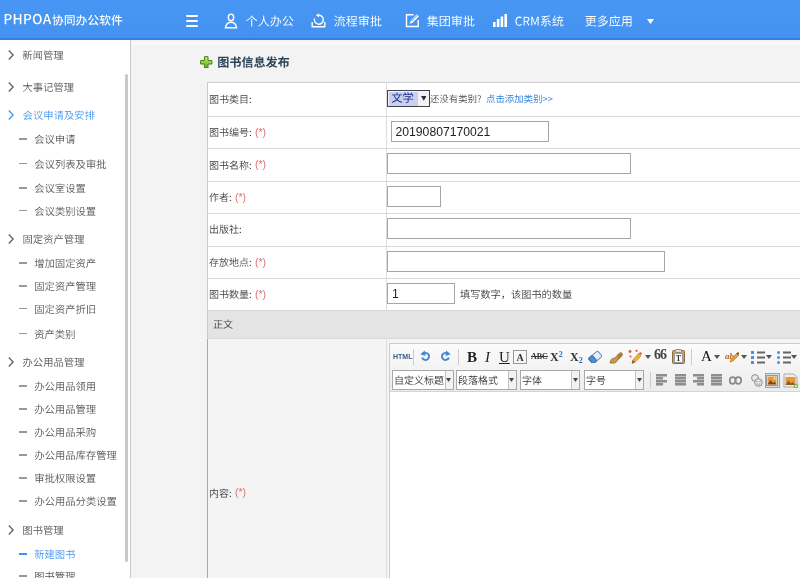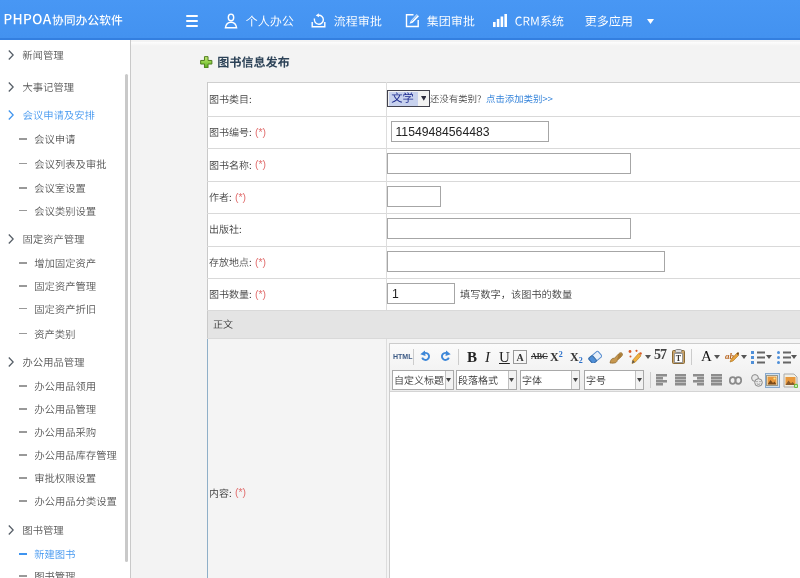--- a/index.html
+++ b/index.html
@@ -316,21 +316,21 @@
 <div style="position:absolute;left:429.5px;top:94px;width:52px;height:11px">
     <svg width="52" height="11" viewBox="0 -8.3 52 10.9" style="position:absolute">
       <path d="M6.4 -4.6C7.1 -3.9 8 -3 8.4 -2.4L8.9 -2.9C8.4 -3.4 7.5 -4.3 6.8 -5ZM0.8 -7.4C1.3 -6.9 2 -6.2 2.3 -5.8L2.8 -6.2C2.4 -6.6 1.8 -7.2 1.3 -7.7ZM3 -7.2V-6.6H6C5.2 -5.1 4 -3.8 2.7 -2.9C2.8 -2.8 3.1 -2.5 3.1 -2.4C4 -3 4.8 -3.7 5.5 -4.6V-0.6H6.1V-5.5C6.3 -5.8 6.5 -6.2 6.7 -6.6H8.7V-7.2ZM2.3 -4.7H0.4V-4.1H1.7V-1.1C1.3 -0.9 0.8 -0.4 0.3 0.1L0.7 0.7C1.2 0.1 1.7 -0.5 2 -0.5C2.2 -0.5 2.5 -0.2 2.9 0.1C3.5 0.5 4.3 0.6 5.6 0.6C6.5 0.6 8.3 0.6 8.9 0.5C8.9 0.3 9.1 -0 9.1 -0.2C8.2 -0.1 6.8 0 5.6 0C4.5 0 3.7 -0.1 3 -0.5C2.7 -0.7 2.5 -0.9 2.3 -1Z M10.2 -7.3C10.8 -7 11.5 -6.5 11.9 -6.2L12.3 -6.7C11.9 -7 11.1 -7.5 10.6 -7.7ZM9.7 -4.8C10.3 -4.5 11.1 -4 11.5 -3.7L11.8 -4.3C11.4 -4.5 10.7 -5 10.1 -5.2ZM10 0.2 10.6 0.6C11.1 -0.3 11.7 -1.5 12.2 -2.5L11.7 -2.9C11.2 -1.8 10.5 -0.5 10 0.2ZM13.6 -7.5V-6.5C13.6 -5.7 13.4 -4.9 12.1 -4.3C12.2 -4.2 12.5 -4 12.5 -3.9C13.9 -4.5 14.2 -5.6 14.2 -6.4V-6.9H16.1V-5.4C16.1 -4.7 16.3 -4.4 16.9 -4.4C17.1 -4.4 17.7 -4.4 17.8 -4.4C18 -4.4 18.2 -4.5 18.4 -4.5C18.3 -4.7 18.3 -4.9 18.3 -5.1C18.2 -5.1 18 -5.1 17.8 -5.1C17.7 -5.1 17.1 -5.1 17 -5.1C16.8 -5.1 16.8 -5.2 16.8 -5.4V-7.5ZM16.8 -3.1C16.5 -2.4 15.9 -1.7 15.2 -1.2C14.6 -1.8 14 -2.4 13.7 -3.1ZM12.6 -3.7V-3.1H13.1L13 -3.1C13.4 -2.2 14 -1.5 14.7 -0.9C13.8 -0.4 12.9 -0 11.9 0.2C12 0.3 12.1 0.6 12.2 0.7C13.3 0.5 14.3 0.1 15.2 -0.5C16 0.1 16.9 0.5 18 0.7C18.1 0.6 18.3 0.3 18.5 0.2C17.4 -0 16.5 -0.4 15.7 -0.9C16.6 -1.5 17.3 -2.4 17.7 -3.6L17.3 -3.7L17.2 -3.7Z M22.5 -7.9C22.4 -7.5 22.3 -7.1 22.1 -6.6H19.4V-6.1H21.8C21.2 -4.8 20.4 -3.6 19.2 -2.8C19.3 -2.7 19.5 -2.5 19.6 -2.3C20.2 -2.8 20.8 -3.3 21.2 -3.9V0.7H21.8V-1.1H25.9V-0.1C25.9 0 25.8 0.1 25.7 0.1C25.5 0.1 24.9 0.1 24.3 0.1C24.4 0.3 24.5 0.5 24.5 0.7C25.3 0.7 25.8 0.7 26.1 0.6C26.4 0.5 26.5 0.3 26.5 -0.1V-4.9H21.9C22.1 -5.3 22.3 -5.7 22.5 -6.1H27.6V-6.6H22.8C22.9 -7 23 -7.4 23.2 -7.7ZM21.8 -2.7H25.9V-1.7H21.8ZM21.8 -3.3V-4.3H25.9V-3.3Z M35.2 -7.7C35 -7.3 34.6 -6.7 34.3 -6.4L34.8 -6.2C35.1 -6.5 35.6 -7 35.9 -7.5ZM29.9 -7.4C30.3 -7 30.8 -6.5 30.9 -6.1L31.5 -6.4C31.3 -6.8 30.9 -7.3 30.5 -7.7ZM32.6 -7.9V-6H28.9V-5.4H32C31.3 -4.6 30 -3.9 28.7 -3.6C28.9 -3.5 29 -3.3 29.1 -3.1C30.4 -3.5 31.7 -4.3 32.6 -5.2V-3.6H33.2V-5.1C34.4 -4.4 35.8 -3.7 36.6 -3.1L36.9 -3.7C36.2 -4.1 34.8 -4.9 33.6 -5.4H37V-6H33.2V-7.9ZM32.6 -3.4C32.6 -3 32.5 -2.6 32.4 -2.3H28.8V-1.7H32.2C31.7 -0.8 30.7 -0.2 28.7 0.2C28.8 0.3 28.9 0.6 29 0.7C31.3 0.3 32.4 -0.5 32.9 -1.7C33.6 -0.3 34.9 0.4 36.8 0.7C36.9 0.6 37.1 0.3 37.2 0.2C35.5 -0.1 34.2 -0.7 33.5 -1.7H37V-2.3H33.1C33.2 -2.6 33.2 -3 33.3 -3.4Z M43.5 -6.7V-1.6H44.1V-6.7ZM45.5 -7.7V-0.1C45.5 0.1 45.5 0.1 45.3 0.1C45.1 0.1 44.6 0.1 43.9 0.1C44 0.3 44.1 0.6 44.2 0.7C45 0.8 45.5 0.7 45.8 0.6C46 0.5 46.2 0.3 46.2 -0.1V-7.7ZM39.1 -6.9H41.6V-5H39.1ZM38.5 -7.5V-4.4H42.2V-7.5ZM39.9 -4.2 39.8 -3.3H38.1V-2.7H39.7C39.6 -1.4 39.1 -0.3 37.9 0.3C38.1 0.4 38.3 0.6 38.3 0.8C39.7 0 40.1 -1.2 40.3 -2.7H41.7C41.6 -0.9 41.5 -0.2 41.4 -0C41.3 0.1 41.2 0.1 41.1 0.1C40.9 0.1 40.5 0.1 40.1 0C40.2 0.2 40.3 0.5 40.3 0.6C40.7 0.7 41.1 0.7 41.4 0.6C41.6 0.6 41.8 0.6 41.9 0.4C42.1 0.1 42.2 -0.7 42.4 -3C42.4 -3.1 42.4 -3.3 42.4 -3.3H40.4L40.5 -4.2Z M48.7 -2H49.4C49.2 -3.5 50.9 -4.1 50.9 -5.5C50.9 -6.5 50.2 -7.1 49.2 -7.1C48.4 -7.1 47.8 -6.8 47.4 -6.3L47.8 -5.9C48.2 -6.3 48.6 -6.5 49.1 -6.5C49.8 -6.5 50.1 -6 50.1 -5.4C50.1 -4.3 48.5 -3.7 48.7 -2ZM49 0.1C49.4 0.1 49.6 -0.1 49.6 -0.5C49.6 -0.9 49.4 -1.1 49 -1.1C48.7 -1.1 48.5 -0.9 48.5 -0.5C48.5 -0.1 48.7 0.1 49 0.1Z" fill="#4a4a4a"></path>
     </svg>
   </div>
 <div style="position:absolute;left:485.5px;top:94px;width:67px;height:11px">
     <svg width="67" height="11" viewBox="0 -8.3 67 10.9" style="position:absolute">
       <path d="M2.2 -4.4H7.1V-2.7H2.2ZM3.2 -1.2C3.3 -0.6 3.4 0.2 3.4 0.7L4.1 0.6C4.1 0.1 4 -0.7 3.9 -1.3ZM5.1 -1.2C5.4 -0.6 5.7 0.2 5.8 0.6L6.5 0.5C6.4 0 6.1 -0.8 5.8 -1.3ZM7.1 -1.3C7.5 -0.7 8.1 0.2 8.3 0.7L8.9 0.4C8.7 -0.1 8.2 -0.9 7.7 -1.5ZM1.7 -1.5C1.4 -0.8 0.9 0 0.4 0.4L1 0.7C1.6 0.2 2 -0.5 2.3 -1.3ZM1.6 -5V-2H7.8V-5H5V-6.2H8.6V-6.9H5V-7.9H4.3V-5Z M10.8 -2.8V0.2H16.7V0.8H17.4V-2.8H16.7V-0.5H14.5V-3.6H18.2V-4.3H14.5V-5.7H17.6V-6.4H14.5V-7.9H13.8V-6.4H10.7V-5.7H13.8V-4.3H10V-3.6H13.8V-0.5H11.5V-2.8Z M22.6 -2.7C22.4 -2 22 -1.2 21.4 -0.7L21.9 -0.3C22.6 -0.9 22.9 -1.7 23.2 -2.5ZM24.8 -2.4C25.1 -1.8 25.4 -0.9 25.5 -0.4L26 -0.6C25.9 -1.1 25.7 -1.9 25.4 -2.6ZM26 -2.6C26.5 -1.9 27.1 -0.9 27.3 -0.3L27.9 -0.6C27.7 -1.2 27.1 -2.2 26.6 -2.9ZM23.8 -3.7V-0C23.8 0.1 23.8 0.1 23.6 0.1C23.5 0.1 23.1 0.1 22.6 0.1C22.7 0.3 22.8 0.6 22.8 0.8C23.5 0.8 23.9 0.7 24.1 0.6C24.4 0.5 24.5 0.3 24.5 -0V-3.7ZM19.6 -7.3C20.1 -7 20.8 -6.6 21.1 -6.3L21.5 -6.8C21.2 -7.2 20.5 -7.6 20 -7.8ZM19.2 -4.8C19.7 -4.5 20.4 -4.1 20.7 -3.8L21.1 -4.4C20.8 -4.7 20.1 -5 19.5 -5.3ZM19.4 0.2 20 0.6C20.4 -0.2 20.9 -1.3 21.2 -2.2L20.7 -2.6C20.3 -1.6 19.7 -0.5 19.4 0.2ZM21.9 -7.4V-6.7H24C23.8 -6.3 23.7 -5.8 23.5 -5.4H21.4V-4.8H23.2C22.7 -4 22.1 -3.4 21.2 -2.9C21.3 -2.8 21.5 -2.5 21.6 -2.4C22.7 -2.9 23.4 -3.8 24 -4.8H25.2C25.7 -3.8 26.6 -3 27.5 -2.5C27.6 -2.7 27.8 -3 27.9 -3.1C27.1 -3.4 26.4 -4.1 25.9 -4.8H27.8V-5.4H24.3C24.4 -5.8 24.6 -6.3 24.7 -6.7H27.4V-7.4Z M33.6 -6.7V0.6H34.3V-0.1H36.1V0.5H36.8V-6.7ZM34.3 -0.8V-6H36.1V-0.8ZM30 -7.8 30 -6.1H28.7V-5.4H30C29.9 -3.1 29.6 -1 28.5 0.3C28.6 0.4 28.9 0.6 29 0.8C30.3 -0.6 30.6 -2.9 30.7 -5.4H32.1C32 -1.8 32 -0.5 31.8 -0.2C31.7 -0.1 31.6 -0.1 31.4 -0.1C31.3 -0.1 30.9 -0.1 30.4 -0.1C30.6 0.1 30.6 0.4 30.6 0.6C31.1 0.6 31.5 0.6 31.8 0.6C32 0.5 32.2 0.5 32.4 0.2C32.7 -0.2 32.7 -1.6 32.8 -5.8C32.8 -5.9 32.8 -6.1 32.8 -6.1H30.7L30.7 -7.8Z M44.6 -7.7C44.4 -7.3 44 -6.8 43.7 -6.4L44.2 -6.2C44.6 -6.5 45 -7 45.3 -7.5ZM39.3 -7.4C39.7 -7 40.1 -6.5 40.3 -6.1L40.9 -6.4C40.7 -6.8 40.3 -7.3 39.9 -7.7ZM41.9 -7.9V-6.1H38.3V-5.4H41.4C40.6 -4.6 39.3 -4 38.1 -3.7C38.2 -3.5 38.4 -3.3 38.5 -3.1C39.8 -3.5 41.1 -4.2 41.9 -5.1V-3.6H42.6V-5C43.8 -4.4 45.2 -3.6 46 -3.1L46.3 -3.7C45.6 -4.2 44.2 -4.9 43.1 -5.4H46.4V-6.1H42.6V-7.9ZM42 -3.4C41.9 -3 41.8 -2.7 41.8 -2.3H38.2V-1.7H41.5C41 -0.8 40.1 -0.2 38 0.1C38.2 0.3 38.3 0.6 38.4 0.8C40.7 0.3 41.8 -0.4 42.3 -1.6C43 -0.3 44.3 0.5 46.2 0.8C46.3 0.6 46.5 0.3 46.7 0.1C44.9 -0.1 43.7 -0.7 43 -1.7H46.4V-2.3H42.5C42.6 -2.7 42.6 -3 42.7 -3.4Z M52.9 -6.8V-1.6H53.6V-6.8ZM54.9 -7.7V-0.2C54.9 0 54.8 0 54.6 0.1C54.5 0.1 53.9 0.1 53.3 0C53.4 0.3 53.5 0.6 53.5 0.8C54.4 0.8 54.9 0.7 55.2 0.6C55.5 0.5 55.6 0.3 55.6 -0.2V-7.7ZM48.5 -6.8H50.9V-5H48.5ZM47.9 -7.5V-4.4H51.6V-7.5ZM49.2 -4.2 49.2 -3.3H47.5V-2.7H49.1C48.9 -1.4 48.5 -0.4 47.3 0.3C47.5 0.4 47.7 0.6 47.8 0.8C49.1 0 49.6 -1.2 49.8 -2.7H51.1C51 -0.9 50.9 -0.3 50.7 -0.1C50.7 0 50.6 0 50.4 0C50.3 0 49.9 0 49.5 -0C49.6 0.2 49.7 0.4 49.7 0.7C50.1 0.7 50.5 0.7 50.8 0.6C51 0.6 51.2 0.6 51.3 0.4C51.6 0.1 51.7 -0.8 51.8 -3C51.8 -3.1 51.8 -3.3 51.8 -3.3H49.8L49.9 -4.2Z M56.8 -1.4 61.3 -3.1V-3.8L56.8 -5.6V-4.9L59 -4L60.4 -3.5V-3.5L59 -2.9L56.8 -2.1Z M62 -1.4 66.5 -3.1V-3.8L62 -5.6V-4.9L64.2 -4L65.6 -3.5V-3.5L64.2 -2.9L62 -2.1Z" fill="#3181d9"></path>
     </svg>
   </div>
-<div class="abs" style="left:390.5px;top:121px;width:158px;height:21px;background:#fff;border:1px solid #a6a6a6"><span style="font-size:12.2px;color:#222;line-height:19px;padding-left:4px;font-family:'Liberation Sans'">11549484564483</span></div>
+<div class="abs" style="left:390.5px;top:121px;width:158px;height:21px;background:#fff;border:1px solid #a6a6a6"><span style="font-size:12.2px;color:#222;line-height:19px;padding-left:4px;font-family:'Liberation Sans'">20190807170021</span></div>
 <div class="abs" style="left:387px;top:153px;width:244px;height:21px;background:#fff;border:1px solid #a6a6a6"></div>
 <div class="abs" style="left:387px;top:185.5px;width:54px;height:21px;background:#fff;border:1px solid #a6a6a6"></div>
 <div class="abs" style="left:387px;top:218px;width:244px;height:21px;background:#fff;border:1px solid #a6a6a6"></div>
 <div class="abs" style="left:387px;top:250.5px;width:278px;height:21px;background:#fff;border:1px solid #a6a6a6"></div>
 <div class="abs" style="left:387px;top:283px;width:68px;height:21px;background:#fff;border:1px solid #a6a6a6"><span style="font-size:12.2px;color:#222;line-height:19px;padding-left:4px;font-family:'Liberation Sans'">1</span></div>
 <div style="position:absolute;left:460px;top:289.2px;width:113px;height:12px">
     <svg width="113" height="12" viewBox="0 -9.0 113 11.8" style="position:absolute">
       <path d="M7.2 -0.7C7.8 -0.2 8.7 0.4 9.1 0.8L9.6 0.3C9.2 -0.1 8.3 -0.7 7.6 -1.1ZM5.4 -1.1C5 -0.6 4 -0 3.3 0.3C3.4 0.4 3.6 0.7 3.7 0.8C4.5 0.4 5.4 -0.2 6 -0.7ZM6.3 -8.5C6.2 -8.3 6.2 -7.9 6.1 -7.6H3.8V-7H6L5.8 -6.3H4.3V-1.7H3.4V-1.1H9.8V-1.7H8.8V-6.3H6.5L6.7 -7H9.5V-7.6H6.8L7 -8.5ZM4.9 -1.7V-2.5H8.2V-1.7ZM4.9 -4.7H8.2V-4H4.9ZM4.9 -5.1V-5.8H8.2V-5.1ZM4.9 -3.6H8.2V-2.9H4.9ZM0.4 -1.4 0.6 -0.7C1.4 -1 2.5 -1.4 3.5 -1.9L3.4 -2.5L2.3 -2.1V-5.4H3.4V-6.1H2.3V-8.4H1.6V-6.1H0.4V-5.4H1.6V-1.8C1.1 -1.6 0.7 -1.5 0.4 -1.4Z M11 -8V-6H11.7V-7.3H18.9V-6H19.6V-8ZM11.1 -2.1V-1.5H16.9V-2.1ZM13.3 -7.1C13.1 -5.9 12.7 -4.3 12.4 -3.3H17.8C17.7 -1.2 17.4 -0.3 17.1 -0.1C17 0 16.9 0.1 16.6 0.1C16.4 0.1 15.7 0 15 -0C15.1 0.2 15.2 0.4 15.2 0.6C15.9 0.7 16.5 0.7 16.9 0.7C17.2 0.6 17.5 0.6 17.7 0.4C18.1 -0 18.3 -1 18.6 -3.6C18.6 -3.7 18.6 -3.9 18.6 -3.9H13.3L13.6 -5.3H18.3V-5.9H13.7L14 -7.1Z M24.9 -8.3C24.8 -7.9 24.4 -7.3 24.2 -7L24.6 -6.8C24.9 -7.1 25.2 -7.6 25.5 -8.1ZM21.3 -8.1C21.6 -7.6 21.9 -7.1 22 -6.7L22.5 -7C22.4 -7.3 22.1 -7.9 21.8 -8.3ZM24.6 -2.7C24.4 -2.1 24.1 -1.7 23.6 -1.3C23.2 -1.5 22.8 -1.7 22.4 -1.8C22.6 -2.1 22.7 -2.4 22.9 -2.7ZM21.6 -1.6C22.1 -1.4 22.6 -1.1 23.2 -0.9C22.5 -0.4 21.7 -0 20.8 0.2C21 0.3 21.1 0.5 21.2 0.7C22.1 0.4 23 0.1 23.7 -0.6C24.1 -0.3 24.4 -0.2 24.6 0L25.1 -0.4C24.8 -0.6 24.5 -0.8 24.2 -1C24.7 -1.5 25.2 -2.3 25.4 -3.1L25.1 -3.3L24.9 -3.3H23.2L23.4 -3.8L22.8 -3.9C22.7 -3.7 22.6 -3.5 22.5 -3.3H21.1V-2.7H22.2C22 -2.3 21.8 -1.9 21.6 -1.6ZM23.1 -8.6V-6.6H20.9V-6.1H22.9C22.4 -5.4 21.6 -4.7 20.8 -4.4C21 -4.3 21.1 -4 21.2 -3.9C21.9 -4.2 22.6 -4.8 23.1 -5.4V-4.1H23.7V-5.6C24.2 -5.2 24.9 -4.7 25.1 -4.5L25.5 -5C25.3 -5.1 24.3 -5.8 23.8 -6.1H25.8V-6.6H23.7V-8.6ZM26.8 -8.5C26.6 -6.7 26.1 -5 25.3 -3.9C25.5 -3.8 25.8 -3.6 25.9 -3.5C26.1 -3.9 26.4 -4.4 26.6 -4.9C26.8 -3.8 27.1 -2.9 27.5 -2C26.9 -1 26.1 -0.3 25 0.3C25.1 0.4 25.3 0.7 25.4 0.8C26.5 0.3 27.3 -0.5 27.8 -1.4C28.4 -0.5 29 0.2 29.8 0.7C29.9 0.5 30.1 0.3 30.3 0.2C29.4 -0.3 28.7 -1.1 28.2 -2C28.8 -3.1 29.1 -4.4 29.3 -5.9H30V-6.6H27.1C27.3 -7.1 27.4 -7.7 27.5 -8.4ZM28.7 -5.9C28.5 -4.7 28.3 -3.6 27.9 -2.7C27.5 -3.7 27.2 -4.8 27 -5.9Z M35.3 -3.7V-3H31.3V-2.4H35.3V-0.1C35.3 0.1 35.3 0.1 35.1 0.1C34.9 0.1 34.3 0.1 33.6 0.1C33.7 0.3 33.8 0.6 33.9 0.8C34.8 0.8 35.3 0.8 35.6 0.7C35.9 0.6 36.1 0.4 36.1 -0.1V-2.4H40.1V-3H36.1V-3.4C37 -3.9 37.9 -4.6 38.5 -5.3L38.1 -5.6L37.9 -5.6H33V-5H37.2C36.7 -4.5 36 -4 35.3 -3.7ZM35 -8.4C35.2 -8.1 35.4 -7.8 35.5 -7.5H31.4V-5.4H32.1V-6.8H39.3V-5.4H40V-7.5H36.3C36.2 -7.8 35.9 -8.3 35.6 -8.6Z M42.3 1C43.4 0.7 44.1 -0.2 44.1 -1.3C44.1 -1.9 43.8 -2.4 43.2 -2.4C42.8 -2.4 42.5 -2.1 42.5 -1.7C42.5 -1.2 42.8 -1 43.2 -1C43.3 -1 43.3 -1 43.4 -1C43.4 -0.3 42.9 0.2 42.1 0.6Z M52.2 -8C52.7 -7.5 53.4 -6.8 53.7 -6.3L54.2 -6.8C53.9 -7.2 53.2 -7.9 52.7 -8.4ZM51.5 -5.4V-4.7H53.1V-0.8C53.1 -0.3 52.8 0 52.6 0.2C52.8 0.3 52.9 0.5 53 0.7C53.2 0.5 53.4 0.3 55 -0.8C54.9 -1 54.8 -1.2 54.8 -1.4L53.8 -0.7V-5.4ZM57 -8.4C57.2 -8 57.5 -7.5 57.6 -7.2H54.7V-6.5H56.9C56.5 -6 55.8 -5 55.6 -4.8C55.4 -4.6 55.1 -4.5 54.9 -4.5C55 -4.3 55.1 -4 55.1 -3.8C55.3 -3.9 55.6 -3.9 57.8 -4.1C57 -3.2 55.9 -2.4 54.7 -1.9C54.8 -1.8 55 -1.6 55.1 -1.4C57 -2.3 58.7 -3.8 59.6 -5.4L58.9 -5.6C58.8 -5.3 58.6 -5 58.3 -4.7L56.3 -4.6C56.7 -5.2 57.3 -6 57.7 -6.5H60.6V-7.2H58.3L58.3 -7.2C58.2 -7.6 58 -8.2 57.7 -8.6ZM59.8 -3.9C58.8 -2.1 56.7 -0.6 54.3 0.3C54.4 0.4 54.6 0.7 54.7 0.8C56 0.4 57.1 -0.3 58.1 -1C58.9 -0.5 59.7 0.2 60.1 0.7L60.6 0.2C60.2 -0.2 59.3 -0.9 58.6 -1.4C59.4 -2.1 60 -2.8 60.5 -3.6Z M65.1 -2.9C65.9 -2.7 66.9 -2.3 67.5 -2.1L67.7 -2.5C67.2 -2.8 66.2 -3.1 65.4 -3.3ZM64 -1.6C65.4 -1.4 67.2 -1 68.2 -0.6L68.5 -1.2C67.5 -1.5 65.7 -1.9 64.3 -2.1ZM62.1 -8.1V0.8H62.7V0.4H69.8V0.8H70.5V-8.1ZM62.7 -0.3V-7.5H69.8V-0.3ZM65.4 -7.2C64.9 -6.4 64 -5.6 63.2 -5C63.3 -4.9 63.5 -4.7 63.6 -4.6C64 -4.8 64.3 -5.1 64.6 -5.4C65 -5 65.4 -4.7 65.8 -4.4C64.9 -4 63.9 -3.7 63 -3.5C63.1 -3.4 63.2 -3.1 63.3 -2.9C64.3 -3.2 65.4 -3.6 66.4 -4.1C67.2 -3.6 68.2 -3.3 69.2 -3C69.3 -3.2 69.5 -3.4 69.6 -3.6C68.7 -3.7 67.7 -4 66.9 -4.4C67.7 -4.9 68.4 -5.5 68.8 -6.2L68.4 -6.4L68.3 -6.4H65.6C65.7 -6.6 65.9 -6.8 66 -7ZM65 -5.8 65.1 -5.9H67.8C67.5 -5.4 66.9 -5.1 66.4 -4.7C65.8 -5 65.4 -5.4 65 -5.8Z M78.8 -7.8C79.4 -7.3 80.3 -6.7 80.7 -6.3L81.1 -6.8C80.7 -7.2 79.8 -7.8 79.2 -8.2ZM72.7 -6.8V-6.1H75.7V-4H72V-3.3H75.7V0.8H76.4V-3.3H80.3C80.2 -1.8 80 -1.1 79.8 -0.9C79.7 -0.9 79.6 -0.9 79.4 -0.9C79.2 -0.9 78.5 -0.9 77.8 -0.9C78 -0.7 78.1 -0.5 78.1 -0.3C78.7 -0.2 79.3 -0.2 79.6 -0.2C80 -0.3 80.2 -0.3 80.4 -0.5C80.7 -0.8 80.8 -1.6 81 -3.7C81 -3.8 81 -4 81 -4H79.5V-6.8H76.4V-8.5H75.7V-6.8ZM76.4 -4V-6.1H78.9V-4Z M87.3 -4.3C87.8 -3.6 88.5 -2.6 88.8 -2L89.4 -2.3C89.1 -2.9 88.4 -3.9 87.8 -4.7ZM84.1 -8.6C84 -8.1 83.8 -7.4 83.7 -6.9H82.5V0.5H83.1V-0.3H86V-6.9H84.3C84.5 -7.4 84.7 -7.9 84.8 -8.4ZM83.1 -6.3H85.4V-4.1H83.1ZM83.1 -0.9V-3.4H85.4V-0.9ZM87.7 -8.6C87.4 -7.2 86.9 -5.8 86.1 -4.9C86.3 -4.8 86.6 -4.6 86.7 -4.5C87.1 -5 87.4 -5.6 87.7 -6.3H90.4C90.2 -2.1 90.1 -0.6 89.7 -0.2C89.6 -0.1 89.5 -0 89.3 -0C89.1 -0 88.5 -0 87.8 -0.1C87.9 0.1 88 0.4 88 0.6C88.6 0.6 89.2 0.6 89.5 0.6C89.9 0.6 90.1 0.5 90.3 0.2C90.7 -0.3 90.9 -1.9 91 -6.6C91 -6.7 91 -6.9 91 -6.9H87.9C88.1 -7.4 88.3 -7.9 88.4 -8.5Z M96.3 -8.3C96.2 -7.9 95.8 -7.3 95.6 -7L96 -6.8C96.3 -7.1 96.6 -7.6 96.9 -8.1ZM92.7 -8.1C93 -7.6 93.3 -7.1 93.4 -6.7L93.9 -7C93.8 -7.3 93.5 -7.9 93.2 -8.3ZM96 -2.7C95.8 -2.1 95.5 -1.7 95 -1.3C94.6 -1.5 94.2 -1.7 93.8 -1.8C94 -2.1 94.1 -2.4 94.3 -2.7ZM93 -1.6C93.5 -1.4 94 -1.1 94.6 -0.9C93.9 -0.4 93.1 -0 92.2 0.2C92.4 0.3 92.5 0.5 92.6 0.7C93.5 0.4 94.4 0.1 95.1 -0.6C95.5 -0.3 95.8 -0.2 96 0L96.5 -0.4C96.2 -0.6 95.9 -0.8 95.6 -1C96.1 -1.5 96.6 -2.3 96.8 -3.1L96.5 -3.3L96.3 -3.3H94.6L94.8 -3.8L94.2 -3.9C94.1 -3.7 94 -3.5 93.9 -3.3H92.5V-2.7H93.6C93.4 -2.3 93.2 -1.9 93 -1.6ZM94.5 -8.6V-6.6H92.3V-6.1H94.3C93.8 -5.4 93 -4.7 92.2 -4.4C92.4 -4.3 92.5 -4 92.6 -3.9C93.3 -4.2 94 -4.8 94.5 -5.4V-4.1H95.1V-5.6C95.6 -5.2 96.3 -4.7 96.5 -4.5L96.9 -5C96.7 -5.1 95.7 -5.8 95.2 -6.1H97.2V-6.6H95.1V-8.6ZM98.2 -8.5C98 -6.7 97.5 -5 96.7 -3.9C96.9 -3.8 97.2 -3.6 97.3 -3.5C97.5 -3.9 97.8 -4.4 98 -4.9C98.2 -3.8 98.5 -2.9 98.9 -2C98.3 -1 97.5 -0.3 96.4 0.3C96.5 0.4 96.7 0.7 96.8 0.8C97.9 0.3 98.7 -0.5 99.2 -1.4C99.8 -0.5 100.4 0.2 101.2 0.7C101.3 0.5 101.5 0.3 101.7 0.2C100.8 -0.3 100.1 -1.1 99.6 -2C100.2 -3.1 100.5 -4.4 100.7 -5.9H101.4V-6.6H98.5C98.7 -7.1 98.8 -7.7 98.9 -8.4ZM100.1 -5.9C99.9 -4.7 99.7 -3.6 99.3 -2.7C98.9 -3.7 98.6 -4.8 98.4 -5.9Z M104.5 -6.8H109.7V-6.2H104.5ZM104.5 -7.8H109.7V-7.2H104.5ZM103.8 -8.2V-5.7H110.4V-8.2ZM102.6 -5.3V-4.8H111.7V-5.3ZM104.3 -2.8H106.8V-2.2H104.3ZM107.4 -2.8H110V-2.2H107.4ZM104.3 -3.8H106.8V-3.2H104.3ZM107.4 -3.8H110V-3.2H107.4ZM102.5 0V0.5H111.7V0H107.4V-0.6H110.9V-1.1H107.4V-1.7H110.7V-4.3H103.6V-1.7H106.8V-1.1H103.3V-0.6H106.8V0Z" fill="#3f3f3f"></path>
     </svg>
   </div>
@@ -370,21 +370,21 @@
       <circle cx="8.5" cy="1.8" r="1.1"></circle>
       <circle cx="12.5" cy="4.5" r="1.3"></circle>
       <circle cx="2.5" cy="7.5" r="1"></circle>
     </g>
     <path d="M4 14.5 L4.8 11 L10.5 4.5 L13 6.8 L7.2 13.2 Z" fill="#f0b040" stroke="#b07818" stroke-width="0.6"></path>
     <path d="M4 14.5 L4.8 11 L6.8 13 Z" fill="#555"></path>
   </svg>
 <svg class="abs" style="left:644.5px;top:355px" width="6" height="4" viewBox="0 0 6 4">
     <path d="M0 0 L6 0 L3 4 Z" fill="#555"></path>
   </svg>
-<div class="abs" style="left:654px;top:347px;font:bold 14px 'Liberation Serif',serif;color:#444;letter-spacing:-1px">57</div>
+<div class="abs" style="left:654px;top:347px;font:bold 14px 'Liberation Serif',serif;color:#444;letter-spacing:-1px">66</div>
 <svg class="abs" style="left:672px;top:349px" width="13" height="15" viewBox="0 0 13 15">
     <rect x="0.5" y="1.5" width="12" height="13" rx="1" fill="#c9a36a" stroke="#8a6a35"></rect>
     <rect x="3.5" y="0.5" width="6" height="3" rx="1" fill="#ddd" stroke="#888"></rect>
     <rect x="2.5" y="4.5" width="8" height="9" fill="#fff" stroke="#999"></rect>
     <text x="6.5" y="11.5" font-family="Liberation Serif" font-size="8" font-weight="bold" fill="#333" text-anchor="middle">T</text>
   </svg>
 <div class="abs" style="left:691px;top:349px;width:1px;height:16px;background:#ccc"></div>
 <div class="abs" style="left:701px;top:348px;font:15px 'Liberation Serif',serif;color:#111">A</div>
 <svg class="abs" style="left:714px;top:355px" width="6" height="4" viewBox="0 0 6 4">
     <path d="M0 0 L6 0 L3 4 Z" fill="#555"></path>

